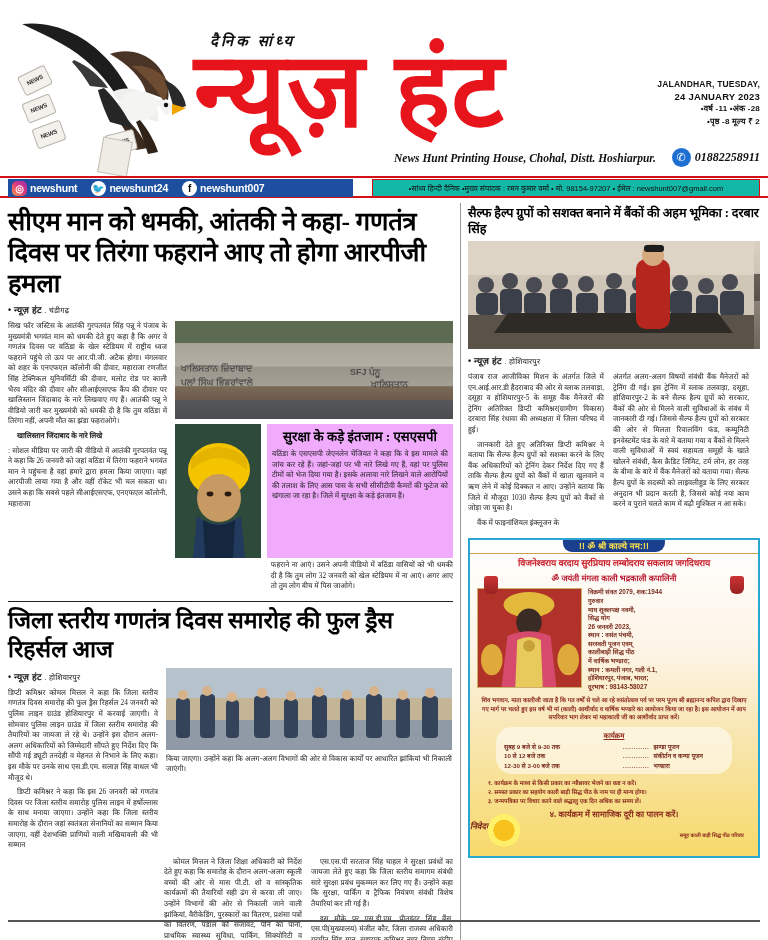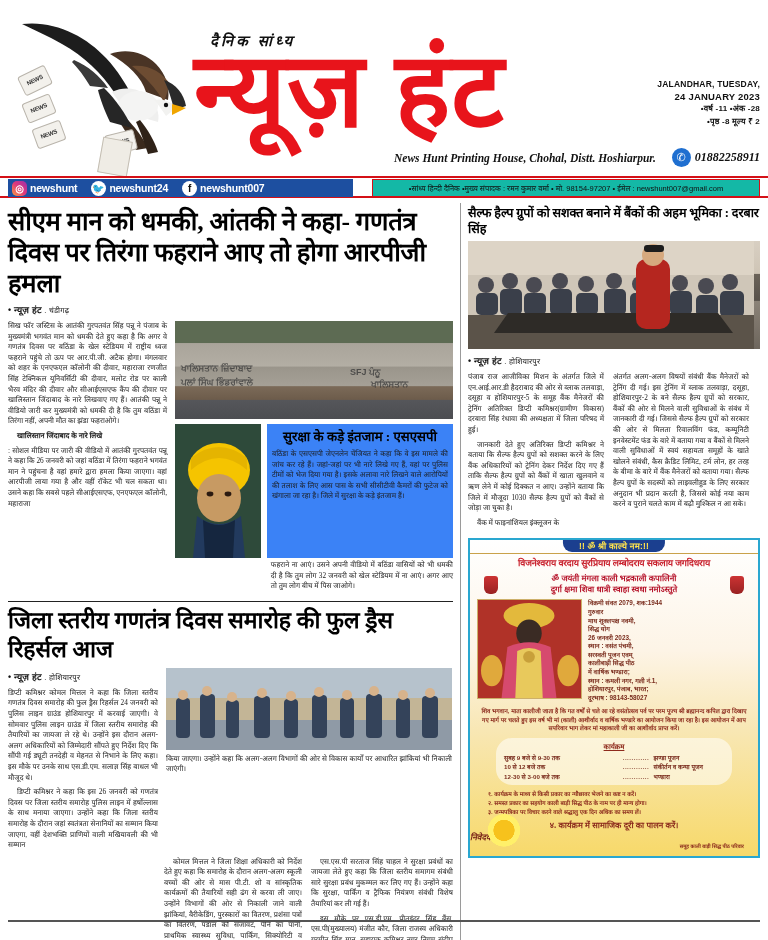--- a/index.html
+++ b/index.html
@@ -276,21 +276,21 @@
                       #a89a80 55%, #7c8898 56%, #6f7a88 100%);
   }
   .photo-temple {
     background:
       linear-gradient(to bottom, #b63b2c 0%, #c24a33 18%, #d7b14a 40%,
                       #c03a2d 60%, #8e2a22 100%);
   }
 
   
   .boxed {
-    background: #3b82f6;
+    background: #f0abfc;
     border: 0;
     padding: 4px 5px 5px 5px;
   }
   .box-head {
     font-family: "Liberation Serif", serif;
     font-weight: bold;
     font-size: 13.2px;
     line-height: 17px;
     text-align: center;
     color: #000;
@@ -678,21 +678,20 @@
       </div>
 
       <div class="ad">
         <div class="ad-ribbon">!! ॐ श्री काल्ये नम:!!</div>
 
         <div class="ad-kalash" style="left:14px; top:36px;"></div>
         <div class="ad-kalash" style="right:14px; top:36px;"></div>
 
         <div class="ad-l1">विजनेश्वराय वरदाय सुरप्रियाय लम्बोदराय सकलाय जगदिधराय</div>
         <div class="ad-l2" style="margin-top:4px;">ॐ जयंती मंगला काली भद्रकाली कपालिनी</div>
-        <div class="ad-l3">दुर्गा क्षमा शिवा धात्री स्वाहा स्वधा नमोऽस्तुते</div>
 
         <div class="ad-mid">
           <div class="ad-photo photo-temple">
             <svg viewBox="0 0 105 100" width="103" height="98">
               <rect width="105" height="100" fill="#b03228"></rect>
               <ellipse cx="52" cy="16" rx="26" ry="13" fill="#e3b93c"></ellipse>
               <ellipse cx="52" cy="34" rx="13" ry="14" fill="#3a2b24"></ellipse>
               <path d="M30 48 Q52 38 74 48 L80 100 L24 100 Z" fill="#d64a6e"></path>
               <path d="M40 52 Q52 46 64 52 L66 100 L38 100 Z" fill="#e8c95c"></path>
               <circle cx="52" cy="58" r="6" fill="#c8a03a"></circle>

